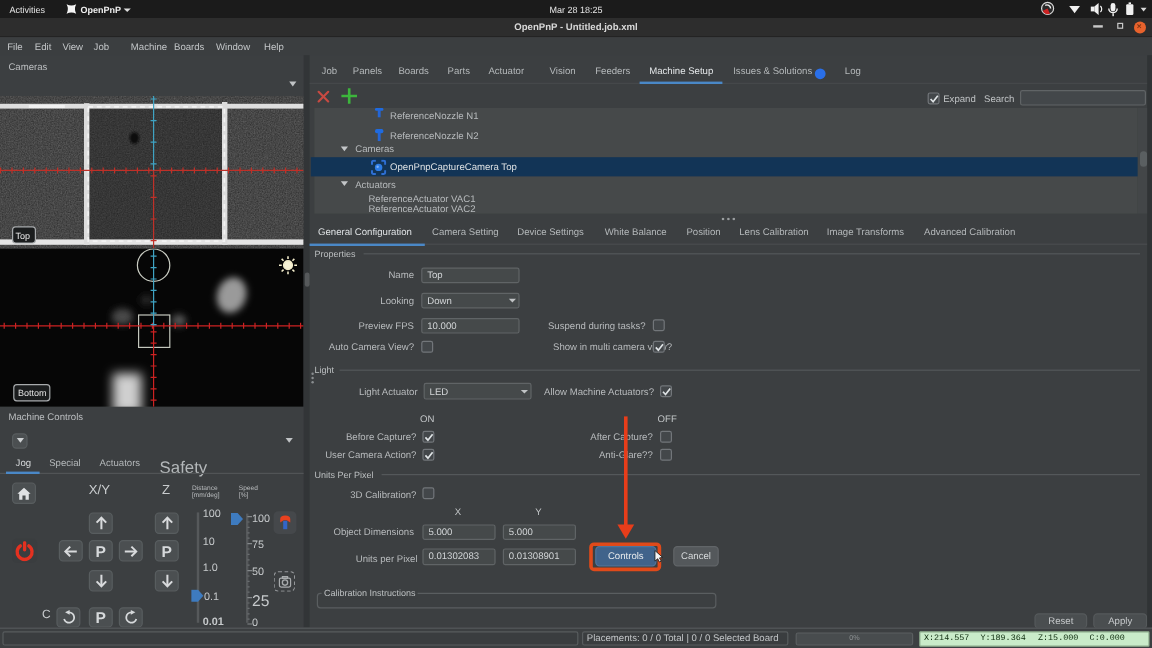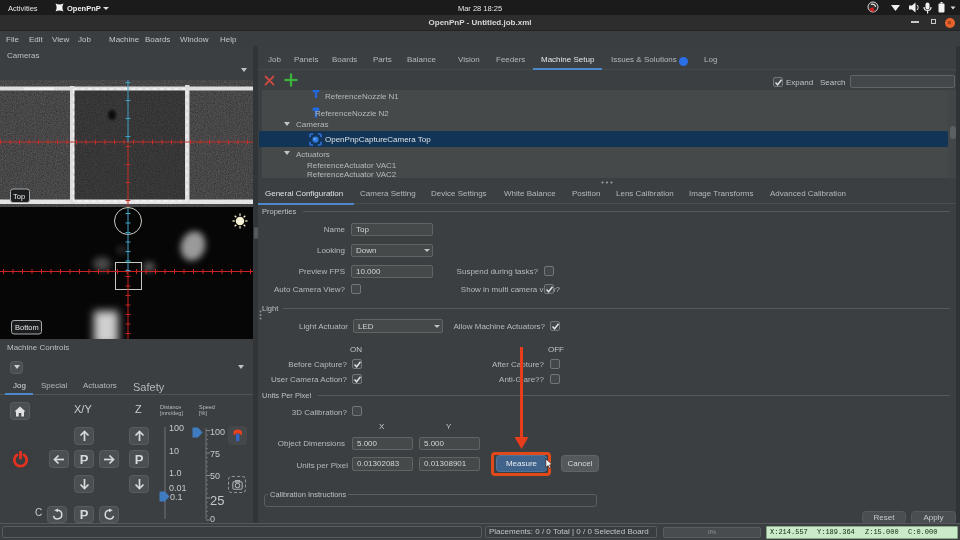--- a/index.html
+++ b/index.html
@@ -157,21 +157,21 @@
 
   <div class="abs" style="left:7px;top:343px;font-size:8px;color:#bcbfc1;">Machine Controls</div>
   <div class="btn" style="left:10px;top:360.5px;width:13px;height:13px;">
       <span style="display:block;width:0;height:0;border-left:3px solid transparent;border-right:3px solid transparent;border-top:4px solid #cdd0d2;"></span>
     </div>
   <div class="abs" style="left:238px;top:365px;width:0;height:0;border-left:3.5px solid transparent;border-right:3.5px solid transparent;border-top:4px solid #c0c3c5;"></div>
 
   <div class="abs" style="left:13px;top:380.5px;font-size:8px;color:#d7dadc;">Jog</div>
   <div class="abs" style="left:41px;top:380.5px;font-size:8px;color:#b4b8ba;">Special</div>
   <div class="abs" style="left:83px;top:380.5px;font-size:8px;color:#b4b8ba;">Actuators</div>
-  <div class="abs" style="left:133px;top:380.5px;font-size:11px;color:#b4b8ba;">Safety</div>
+  <div class="abs" style="left:133px;top:380.5px;font-size:14px;color:#b4b8ba;">Safety</div>
   <div class="sep" style="left:0;top:394px;width:253px;background:#515456;"></div>
   <div class="abs" style="left:5px;top:392.5px;width:28px;height:2.5px;background:#4a88c7;"></div>
 
   <div class="btn" style="left:10px;top:402px;width:20px;height:18px;">
     <svg width="12" height="11">
         <path d="M6 0.5 L11.5 5.5 L10 5.5 L10 10.5 L7.3 10.5 L7.3 7 L4.7 7 L4.7 10.5 L2 10.5 L2 5.5 L0.5 5.5 Z" fill="#e0e2e4"></path>
       </svg>
   </div>
   <div class="abs" style="left:74px;top:403px;font-size:11px;color:#c9ccce;">X/Y</div>
   <div class="abs" style="left:135px;top:403px;font-size:11px;color:#c9ccce;">Z</div>
@@ -252,21 +252,21 @@
         <path d="M6.5 2.3 A 4.3 4.3 0 1 0 10.6 7.9" fill="none" stroke="#d6d9db" stroke-width="1.5"></path>
         <path d="M6 0.4 L9.8 2.3 L6 4.2 Z" fill="#d6d9db"></path>
       </svg>
   </div>
 
   <div class="abs" style="left:164px;top:427px;width:2px;height:92px;background:#56595b;"></div>
   <div class="abs" style="left:169px;top:423px;font-size:9px;color:#c6c9cb;">100</div>
   <div class="abs" style="left:169px;top:446px;font-size:9px;color:#c6c9cb;">10</div>
   <div class="abs" style="left:169px;top:468px;font-size:9px;color:#c6c9cb;">1.0</div>
   <div class="abs" style="left:170px;top:492px;font-size:9px;color:#c6c9cb;">0.1</div>
-  <div class="abs" style="left:169px;top:483px;font-size:9px;color:#c6c9cb;">0.01</div>
+  <div class="abs" style="left:169px;top:513px;font-size:9px;color:#c6c9cb;font-weight:bold;">0.01</div>
   <div class="abs" style="left:159px;top:491px;">
       <svg width="11" height="11">
         <path d="M0.5 0.5 L6 0.5 L10.5 5.5 L6 10.5 L0.5 10.5 Z" fill="#3e7bbf"></path>
       </svg>
     </div>
 
   <div class="abs" style="left:204.5px;top:428px;width:2px;height:91px;background:#56595b;"></div>
   <div class="abs" style="left:210px;top:427px;font-size:9px;color:#c6c9cb;">100</div>
   <div class="abs" style="left:210px;top:449px;font-size:9px;color:#c6c9cb;">75</div>
   <div class="abs" style="left:210px;top:471px;font-size:9px;color:#c6c9cb;">50</div>
@@ -321,21 +321,21 @@
         <rect x="3.4" y="0.4" width="4.2" height="1.6"></rect>
       </g>
     </svg>
   </div>
   <div class="abs" style="left:253.5px;top:227px;width:4px;height:12px;background:#56595b;border-radius:2px;"></div>
 
   <div class="tabtxt" style="left:268px;top:55px;">Job</div>
   <div class="tabtxt" style="left:294px;top:55px;">Panels</div>
   <div class="tabtxt" style="left:332px;top:55px;">Boards</div>
   <div class="tabtxt" style="left:373px;top:55px;">Parts</div>
-  <div class="tabtxt" style="left:407px;top:55px;">Balance</div>
+  <div class="tabtxt" style="left:407px;top:55px;">Actuator</div>
   <div class="tabtxt" style="left:458px;top:55px;">Vision</div>
   <div class="tabtxt" style="left:496px;top:55px;">Feeders</div>
   <div class="tabtxt" style="left:541px;top:55px;color:#e4e7e9;">Machine Setup</div>
   <div class="tabtxt" style="left:611px;top:55px;">Issues &amp; Solutions</div>
   <div class="abs" style="left:679px;top:56.5px;width:9px;height:9px;border-radius:50%;background:#2a6fe8;"></div>
   <div class="tabtxt" style="left:704px;top:55px;">Log</div>
   <div class="sep" style="left:258px;top:69px;width:699px;background:#45484a;"></div>
   <div class="abs" style="left:533px;top:67.5px;width:69px;height:2.5px;background:#4a88c7;"></div>
 
   <div class="abs" style="left:264px;top:75px;width:11px;height:11px;">
@@ -374,21 +374,21 @@
         <rect x="2.8" y="1.5" width="2.4" height="6.5" fill="#2566d6"></rect>
       </svg>
     </div>
   <div class="lbl" style="left:325px;top:91.5px;">ReferenceNozzle N1</div>
   <div class="abs" style="left:311.5px;top:106.5px;width:8px;height:11px;">
       <svg width="8" height="11">
         <rect x="0.5" y="0.6" width="7" height="3.4" rx="1.5" fill="#1f6be0"></rect>
         <rect x="2.8" y="3.6" width="2.4" height="7" fill="#2566d6"></rect>
       </svg>
     </div>
-  <div class="lbl" style="left:315px;top:108.5px;">ReferenceNozzle N2</div>
+  <div class="lbl" style="left:325px;top:108.5px;">ReferenceNozzle N2</div>
   <div class="abs" style="left:284px;top:121.5px;width:0;height:0;border-left:3.5px solid transparent;border-right:3.5px solid transparent;border-top:4.5px solid #c3c6c8;"></div>
   <div class="lbl" style="left:296px;top:120px;">Cameras</div>
   <div class="abs" style="left:309px;top:133px;width:13px;height:13px;">
     <svg width="13" height="13">
       <g stroke="#2e6fd4" stroke-width="1.7" fill="none">
         <path d="M1 4.2 L1 2.2 Q1 1 2.2 1 L4.2 1"></path>
         <path d="M8.8 1 L10.8 1 Q12 1 12 2.2 L12 4.2"></path>
         <path d="M12 8.8 L12 10.8 Q12 12 10.8 12 L8.8 12"></path>
         <path d="M4.2 12 L2.2 12 Q1 12 1 10.8 L1 8.8"></path>
       </g>
@@ -488,21 +488,21 @@
   <div class="lblr" style="left:247px;top:407.5px;width:100px;">3D Calibration?</div>
   <div class="cb" style="left:352px;top:406px;"></div>
   <div class="lbl" style="left:379px;top:422px;color:#c3c6c8;">X</div>
   <div class="lbl" style="left:446px;top:422px;color:#c3c6c8;">Y</div>
   <div class="lblr" style="left:245px;top:439px;width:100px;">Object Dimensions</div>
   <div class="fld" style="left:352px;top:436.5px;width:61px;height:13.5px;">5.000</div>
   <div class="fld" style="left:419px;top:436.5px;width:61px;height:13.5px;">5.000</div>
   <div class="lblr" style="left:248px;top:460.5px;width:100px;">Units per Pixel</div>
   <div class="fld" style="left:352px;top:457px;width:61px;height:13.5px;">0.01302083</div>
   <div class="fld" style="left:419px;top:457px;width:61px;height:13.5px;">0.01308901</div>
-  <div class="btn" style="left:496px;top:455px;width:51px;height:17px;background:#40638b;border-color:#50749c;font-size:8px;color:#e8ebed;">Measure</div>
+  <div class="btn" style="left:496px;top:455px;width:51px;height:17px;background:#40638b;border-color:#50749c;font-size:8px;color:#e8ebed;">Controls</div>
   <div class="btn" style="left:561px;top:455px;width:38px;height:17px;font-size:8px;background:#54585b;border-color:#616568;">Cancel</div>
 
   <div class="abs" style="left:264px;top:494px;width:333px;height:13px;border:1px solid #5a5e60;border-radius:3px;box-sizing:border-box;"></div>
   <div class="lbl" style="left:268px;top:490px;color:#bdc0c2;background:#3c3f41;padding:0 2px;font-size:7.5px;">Calibration Instructions</div>
 
   <div class="btn" style="left:862px;top:511px;width:44px;height:13px;font-size:8px;color:#c6c9cb;border-color:#55595b;background:#4a4e50;">Reset</div>
   <div class="btn" style="left:911px;top:511px;width:45px;height:13px;font-size:8px;color:#c6c9cb;border-color:#55595b;background:#4a4e50;">Apply</div>
 
   <div class="abs" style="left:956px;top:46px;width:4px;height:477px;background:#303335;"></div>
 

